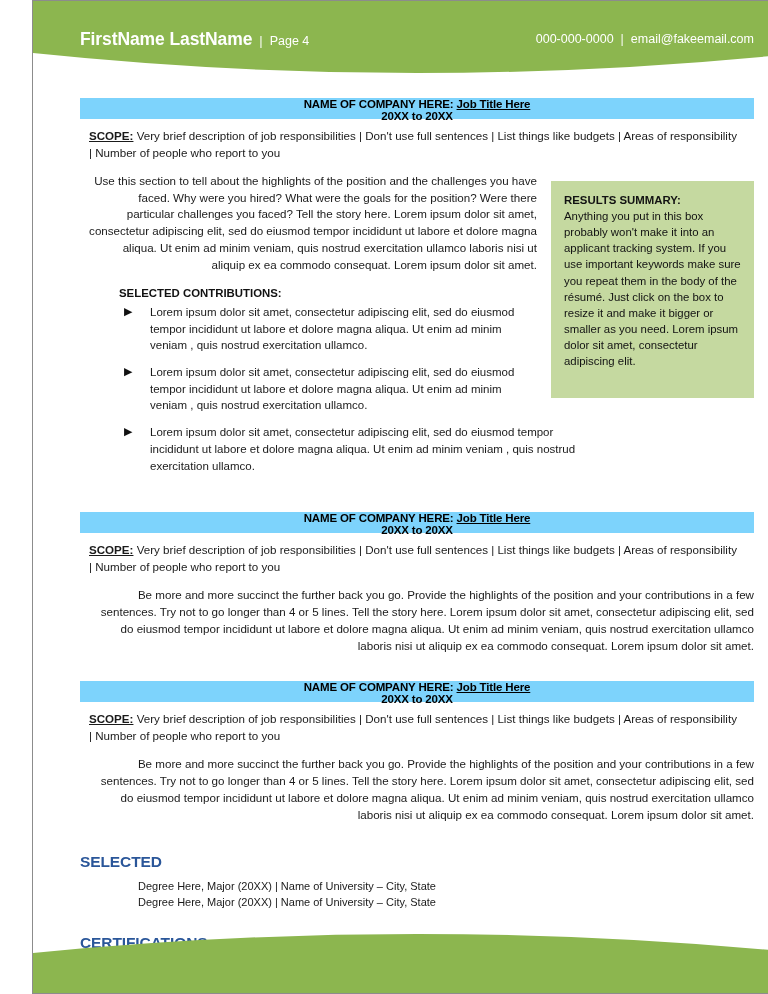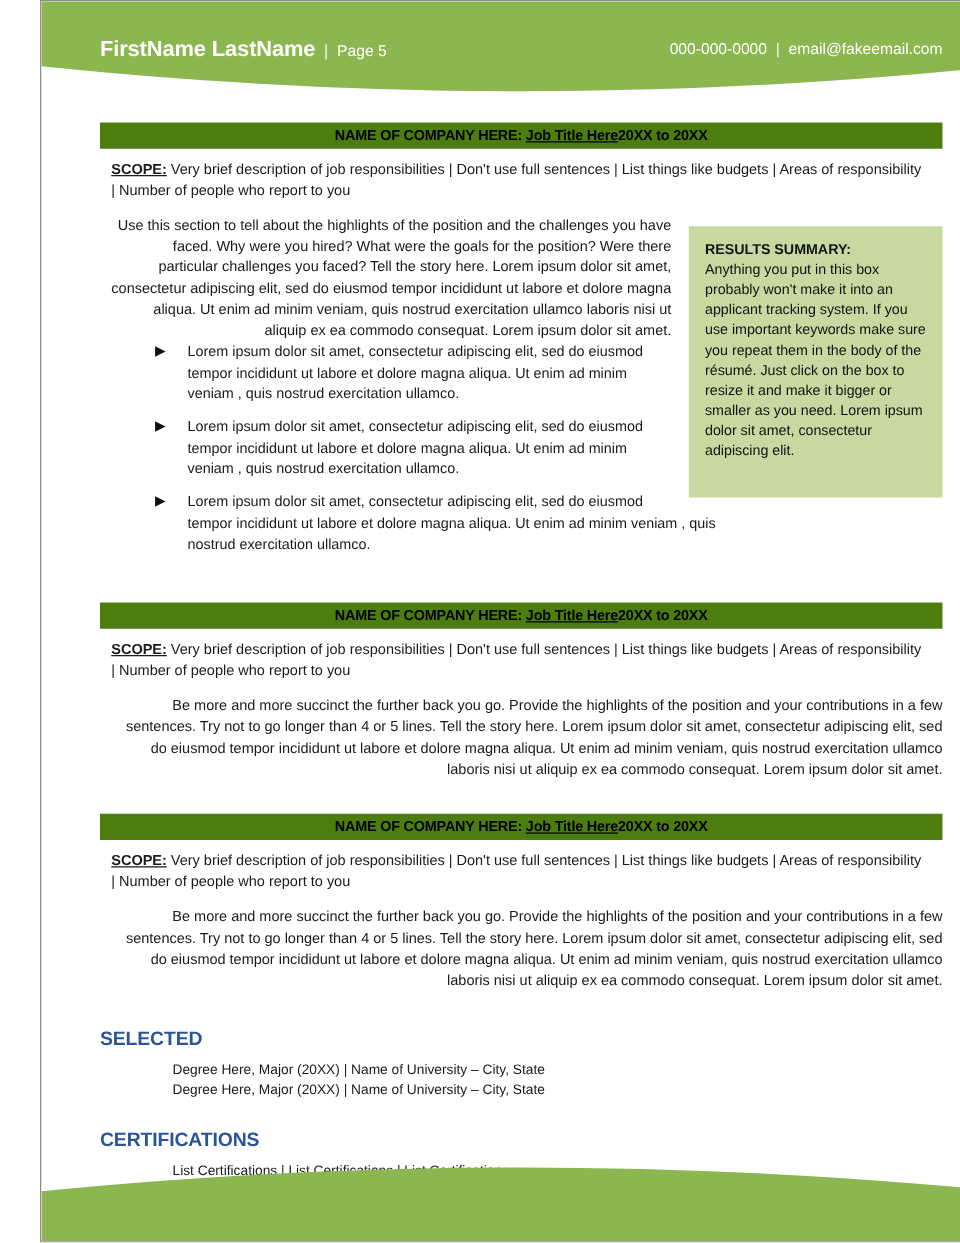--- a/index.html
+++ b/index.html
@@ -89,29 +89,30 @@
   
   .content {
     position: absolute;
     top: 97px;
     left: 47px;
     width: 674px;
   }
 
   
   .job-bar {
-    background: #4d7c0f;
+    background: #7dd3fc;
     height: 21px;
     display: flex;
     align-items: center;
-    justify-content: center;
+    justify-content: flex-start;
     padding: 0 9px;
     box-sizing: border-box;
     font-size: 11.5px;
     color: #000000;
+    flex-direction: column;
   }
   .job-bar-left {
     font-weight: bold;
     letter-spacing: -0.15px;
     white-space: nowrap;
   }
   .job-title {
     font-weight: bold;
     text-decoration: underline;
   }
@@ -224,21 +225,21 @@
   <div class="header-banner">
     <svg width="768" height="95" viewBox="0 0 768 95" xmlns="http://www.w3.org/2000/svg">
       <path d="M0,0 L768,0 L768,52 Q384,92 0,52 Z" fill="#8cb64f"></path>
     </svg>
   </div>
 
   <div class="header-text">
     <div class="hdr-left">
       <span class="hdr-name">FirstName LastName</span>
       <span class="hdr-sep">|</span>
-      <span class="hdr-page">Page 5</span>
+      <span class="hdr-page">Page 4</span>
     </div>
     <div class="hdr-right">
       <span>000-000-0000</span>
       <span class="hdr-sep">|</span>
       <span>email@fakeemail.com</span>
     </div>
   </div>
 
   <div class="content">
 
@@ -255,20 +256,21 @@
         <span class="lbl">SCOPE:</span><span> Very brief description of job responsibilities | Don't use full sentences | List things like budgets | Areas of responsibility | Number of people who report to you</span>
       </p>
 
       <div class="clearfix">
         <div class="results-box">
           <span class="results-title">RESULTS SUMMARY:</span>
           <span>Anything you put in this box probably won't make it into an applicant tracking system. If you use important keywords make sure you repeat them in the body of the résumé. Just click on the box to resize it and make it bigger or smaller as you need. Lorem ipsum dolor sit amet, consectetur adipiscing elit.</span>
         </div>
         <p class="body-para">Use this section to tell about the highlights of the position and the challenges you have faced. Why were you hired? What were the goals for the position? Were there particular challenges you faced? Tell the story here. Lorem ipsum dolor sit amet, consectetur adipiscing elit, sed do eiusmod tempor incididunt ut labore et dolore magna aliqua. Ut enim ad minim veniam, quis nostrud exercitation ullamco laboris nisi ut aliquip ex ea commodo consequat. Lorem ipsum dolor sit amet.</p>
 
+        <div class="contrib-title">SELECTED CONTRIBUTIONS:</div>
         <ul class="contrib-list">
           <li>
             <span class="tri">▶</span>
             <span>Lorem ipsum dolor sit amet, consectetur adipiscing elit, sed do eiusmod tempor incididunt ut labore et dolore magna aliqua. Ut enim ad minim veniam , quis nostrud exercitation ullamco.</span>
           </li>
           <li>
             <span class="tri">▶</span>
             <span>Lorem ipsum dolor sit amet, consectetur adipiscing elit, sed do eiusmod tempor incididunt ut labore et dolore magna aliqua. Ut enim ad minim veniam , quis nostrud exercitation ullamco.</span>
           </li>
           <li>

